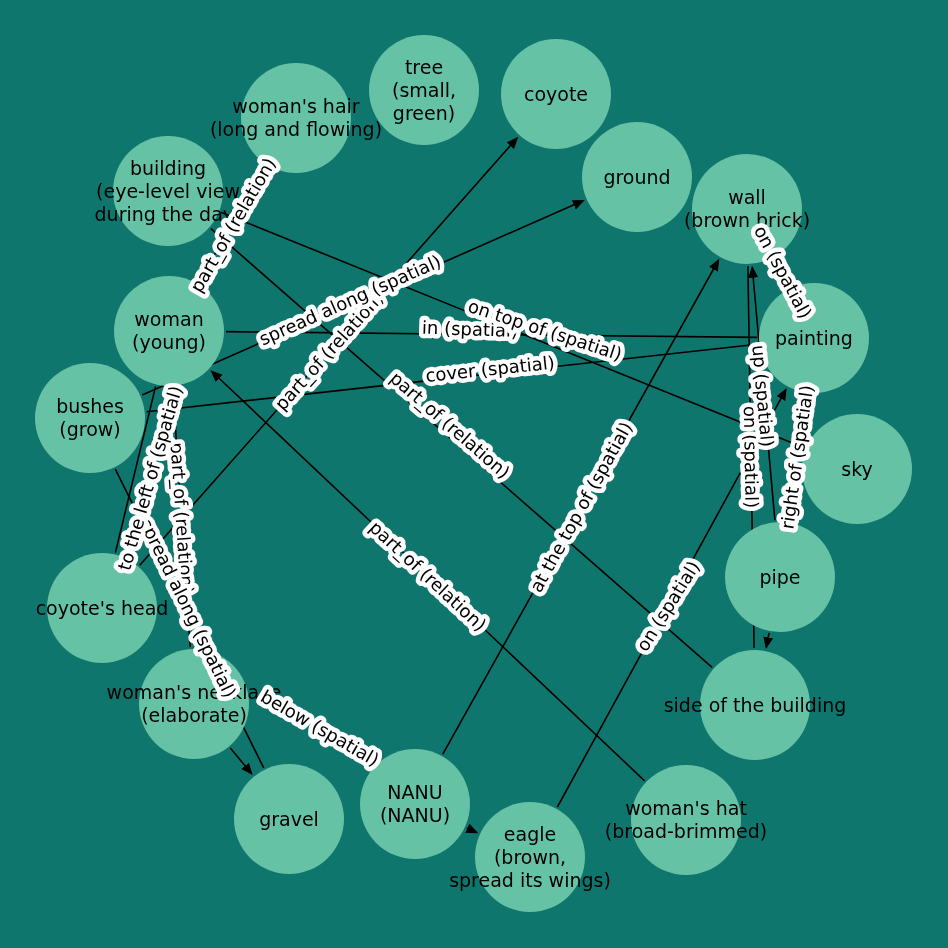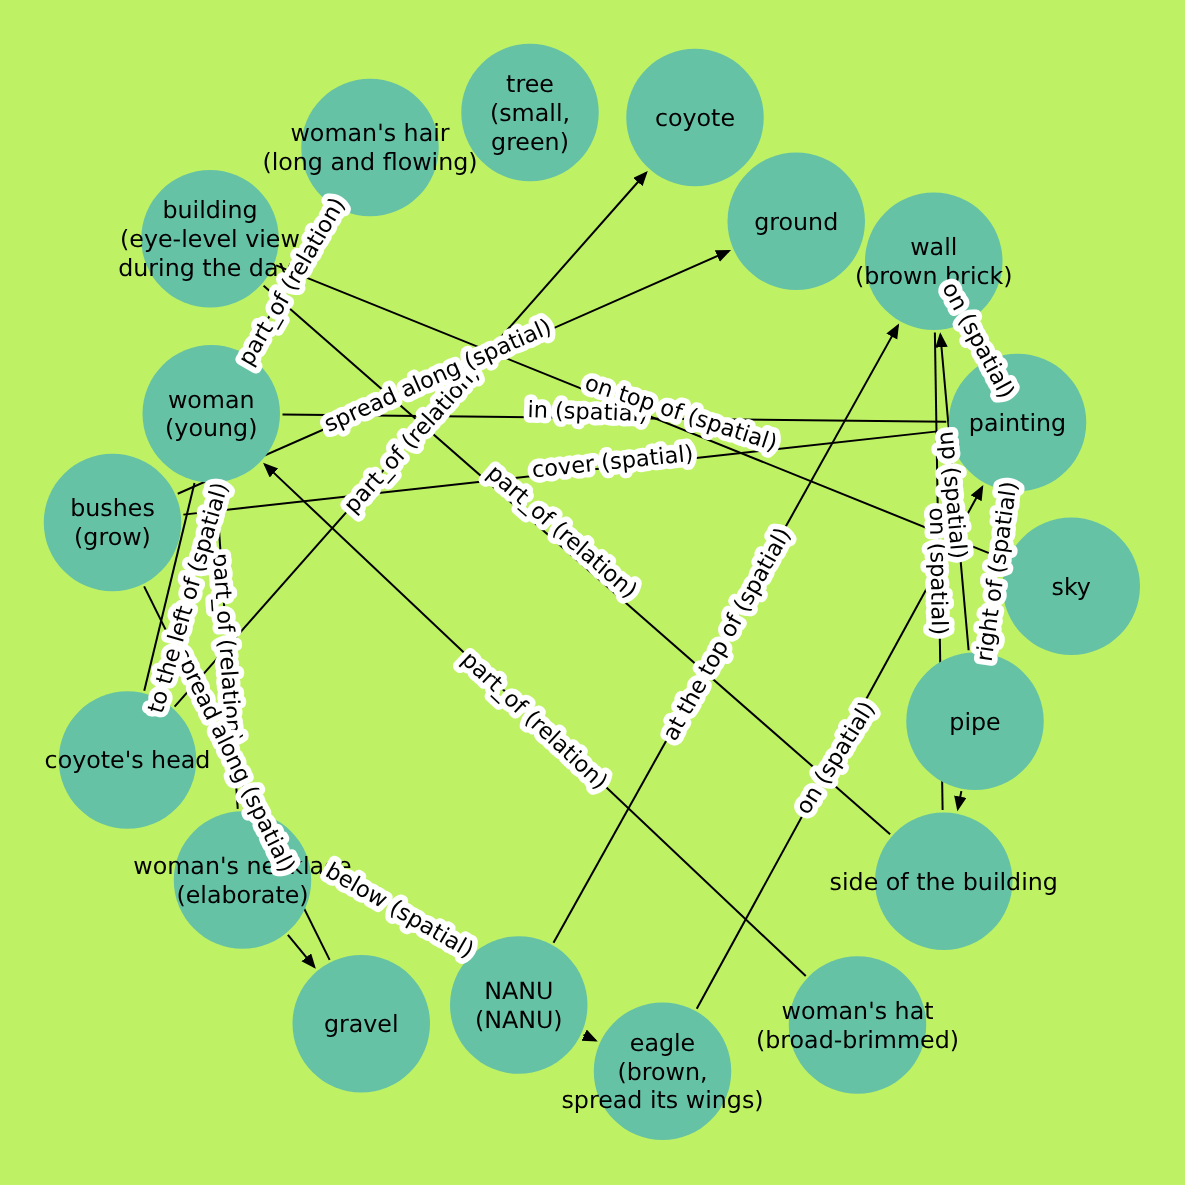--- a/index.html
+++ b/index.html
@@ -5,21 +5,21 @@
   html, body {
     margin: 0;
     padding: 0;
     background: #ffffff;
     font-family: "DejaVu Sans", "Liberation Sans", sans-serif;
   }
   #figure {
     position: relative;
     width: 948px;
     height: 948px;
-    background: #bef264;
+    background: #0f766e;
     overflow: hidden;
   }
   svg { display: block; }
   .edge-line {
     stroke: #000000;
     stroke-width: 1.6;
     fill: none;
   }
   .node-circle {
     stroke: none;

